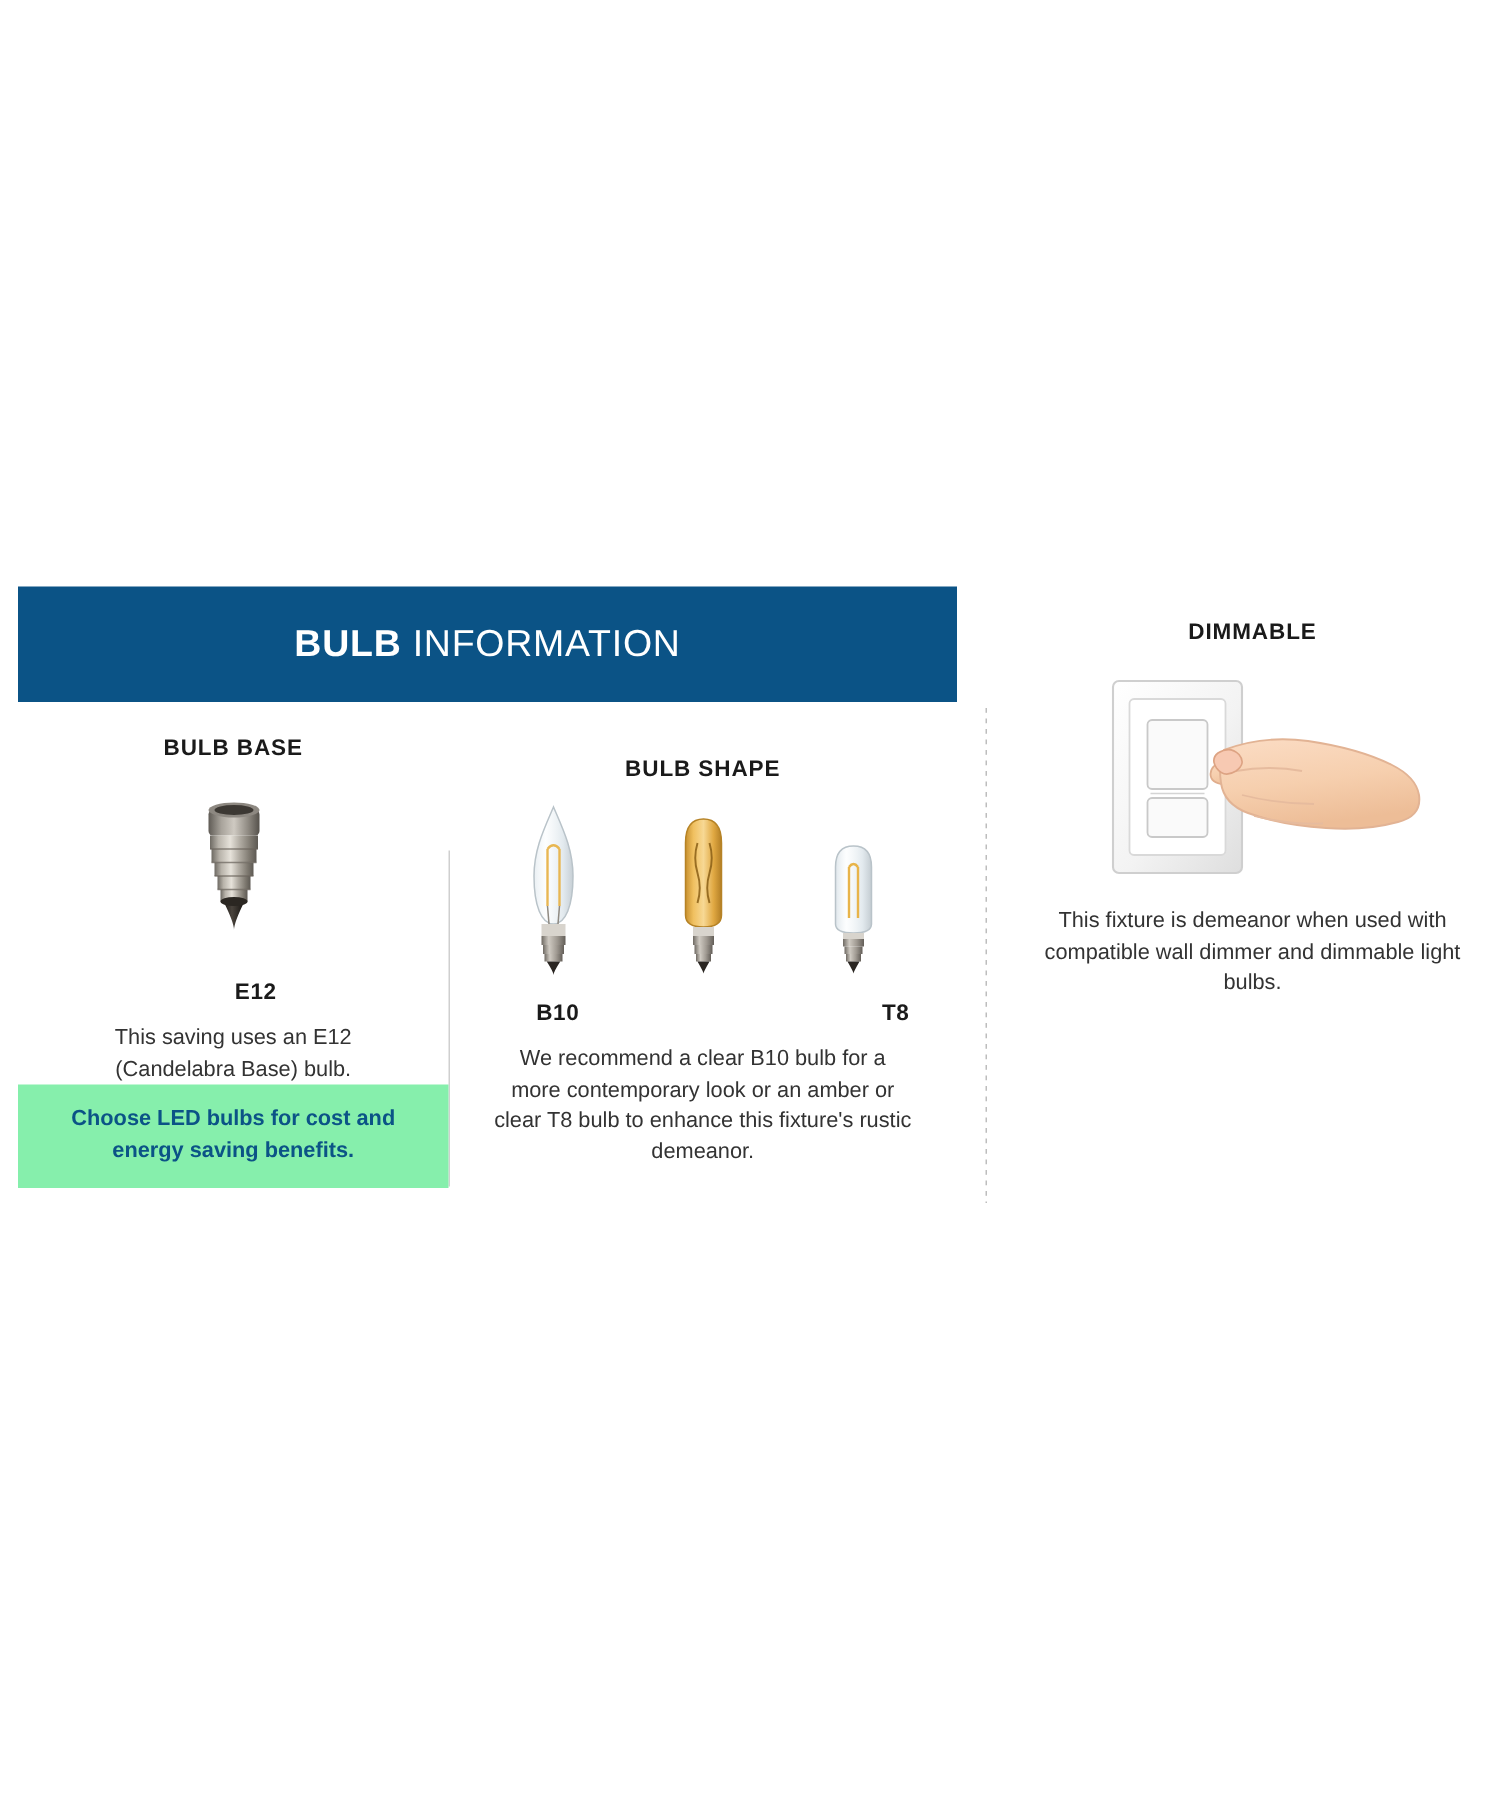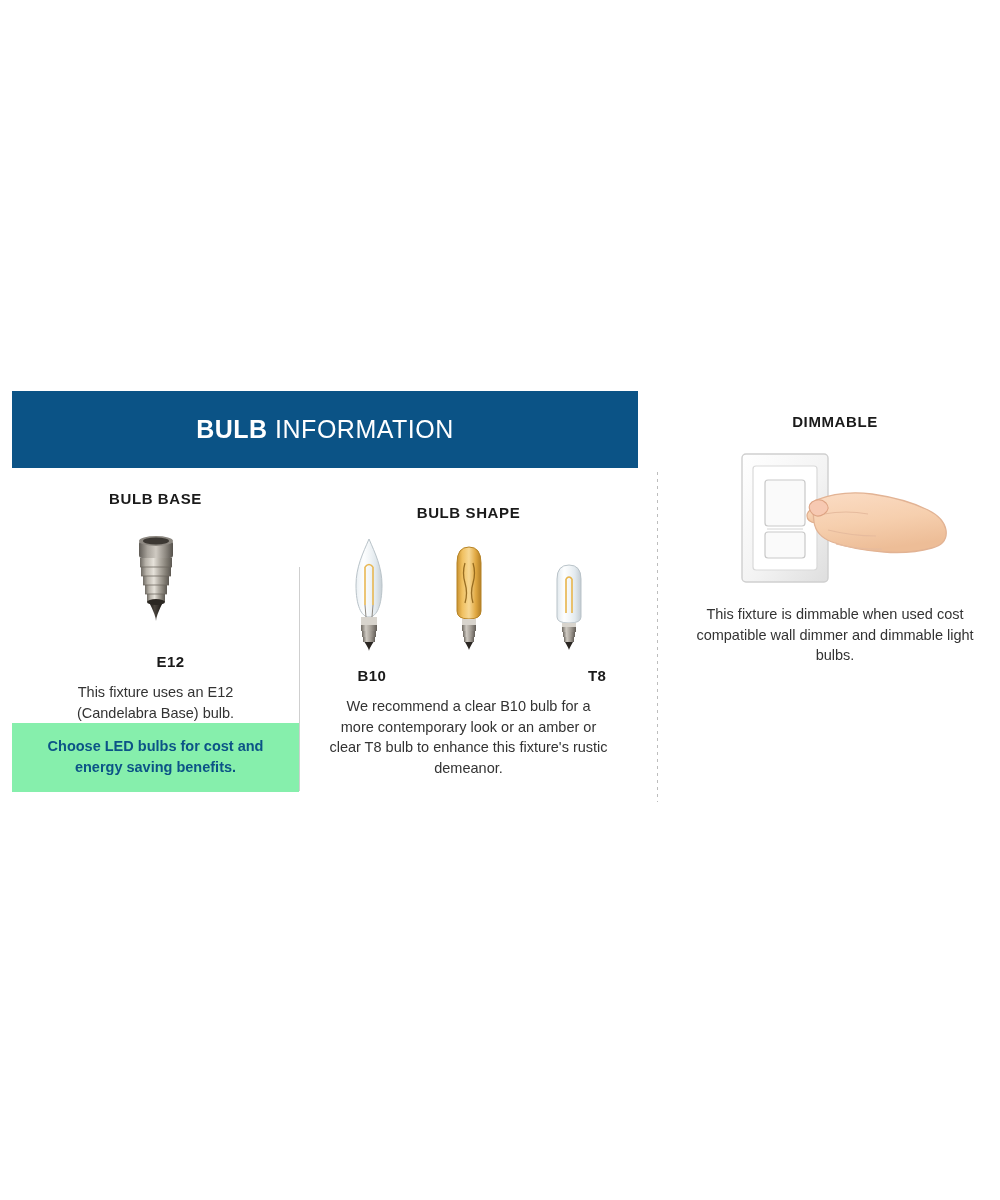--- a/index.html
+++ b/index.html
@@ -240,21 +240,21 @@
                   <ellipse cx="31" cy="83" rx="9" ry="3" fill="#2b2722"></ellipse>
                 </svg>
               </span>
             </div>
           </div>
 
           <div class="label-row">
             <div class="bulb-label">E12</div>
           </div>
 
-          <div class="desc">This fixture uses an E12 (Candelabra Base) bulb.</div>
+          <div class="desc">This saving uses an E12 (Candelabra Base) bulb.</div>
 
           <div class="tip">Choose LED bulbs for cost and energy saving benefits.</div>
         </div>
 
         <div class="col col-shape">
           <div class="sect-title">BULB SHAPE</div>
 
           <div class="art">
 
             <div class="bulb-wrap">
@@ -412,19 +412,19 @@
                 <path d="M96 60 q26 -10 56 -6 q34 5 56 16 q16 8 18 20 q2 14 -14 18 q-22 6 -48 4 q-30 -2 -52 -10 q-16 -6 -18 -20 q-2 -14 2 -22 z" fill="url(#skin)" stroke="#e2b394" stroke-width="1.3"></path>
                 <path d="M104 74 q22 -4 44 0" fill="none" stroke="#e6bb9e" stroke-width="1.2"></path>
                 <path d="M108 90 q24 6 48 6" fill="none" stroke="#e6bb9e" stroke-width="1.2"></path>
                 <path d="M116 104 q24 6 46 5" fill="none" stroke="#e6bb9e" stroke-width="1.2"></path>
 
                 <path d="M92 62 q8 -5 14 1 q5 6 -2 11 q-8 5 -13 -2 q-4 -6 1 -10 z" fill="#f7c9b2" stroke="#dda383" stroke-width="1.1"></path>
               </svg>
             </span>
           </div>
 
-          <div class="desc">This fixture is dimmable when used cost compatible wall dimmer and dimmable light bulbs.</div>
+          <div class="desc">This fixture is demeanor when used with compatible wall dimmer and dimmable light bulbs.</div>
         </div>
       </div>
     </div>
   </section>
 
 </div>
 
 </body></html>

